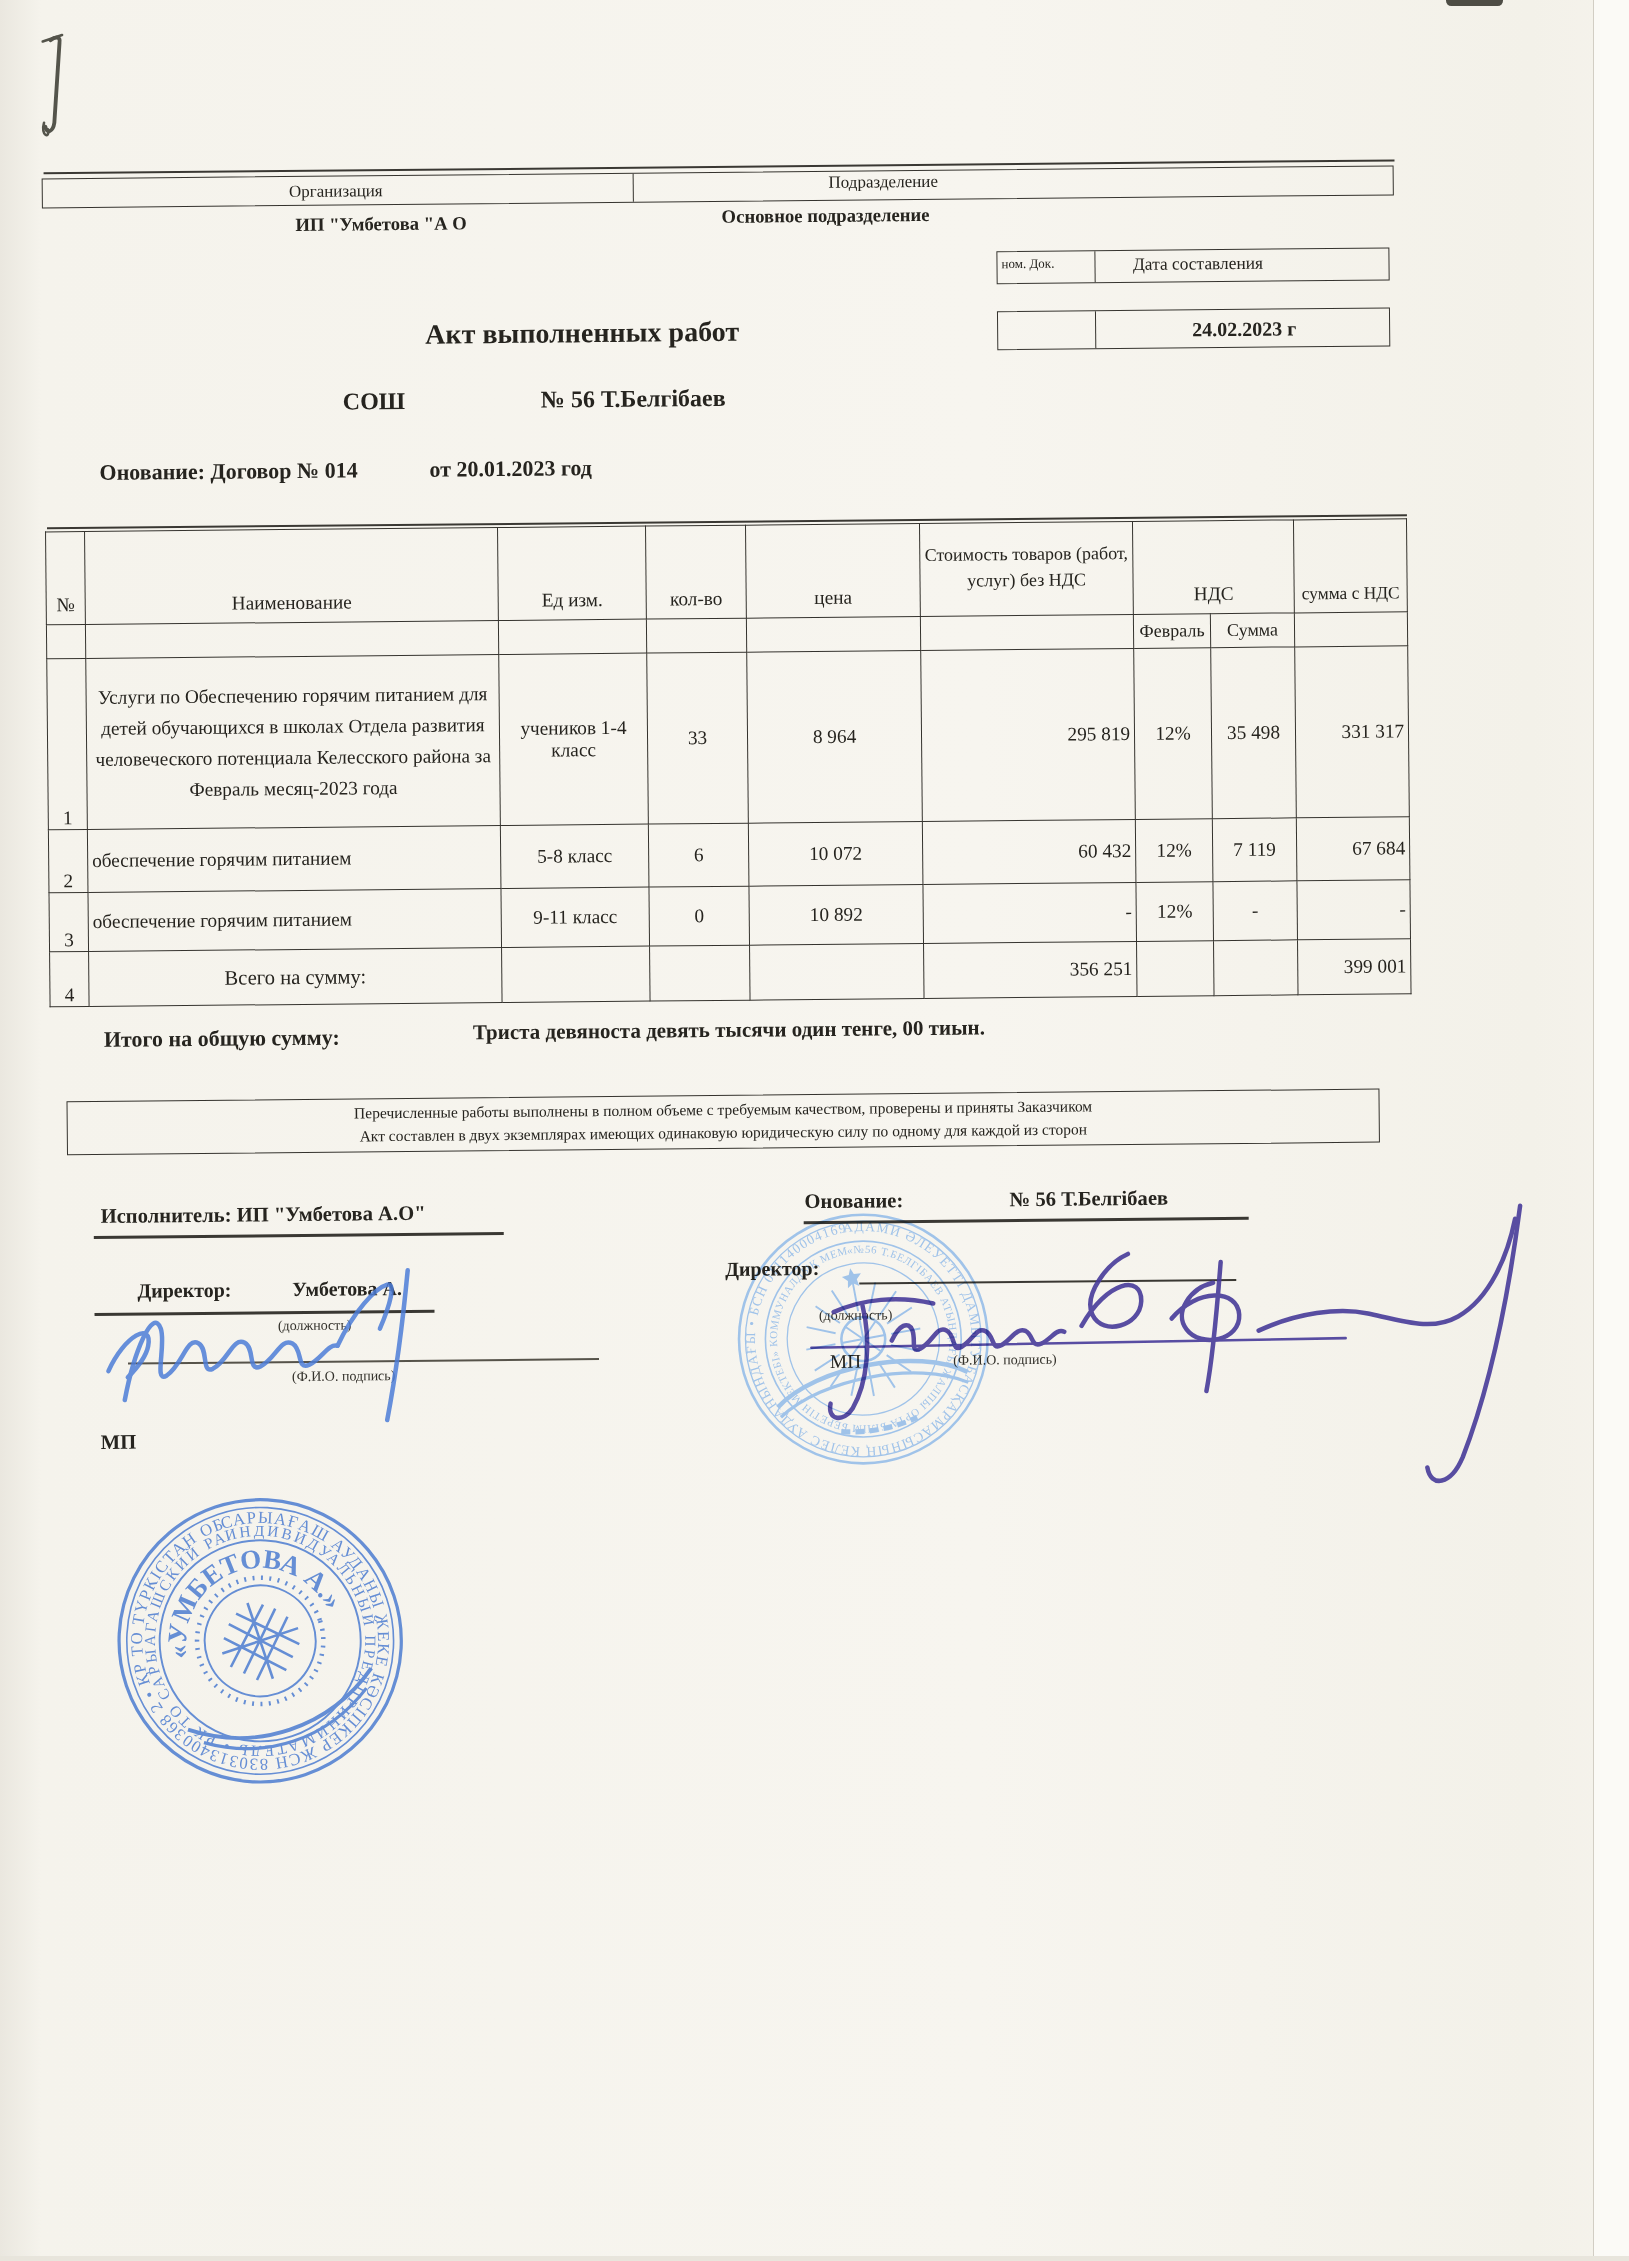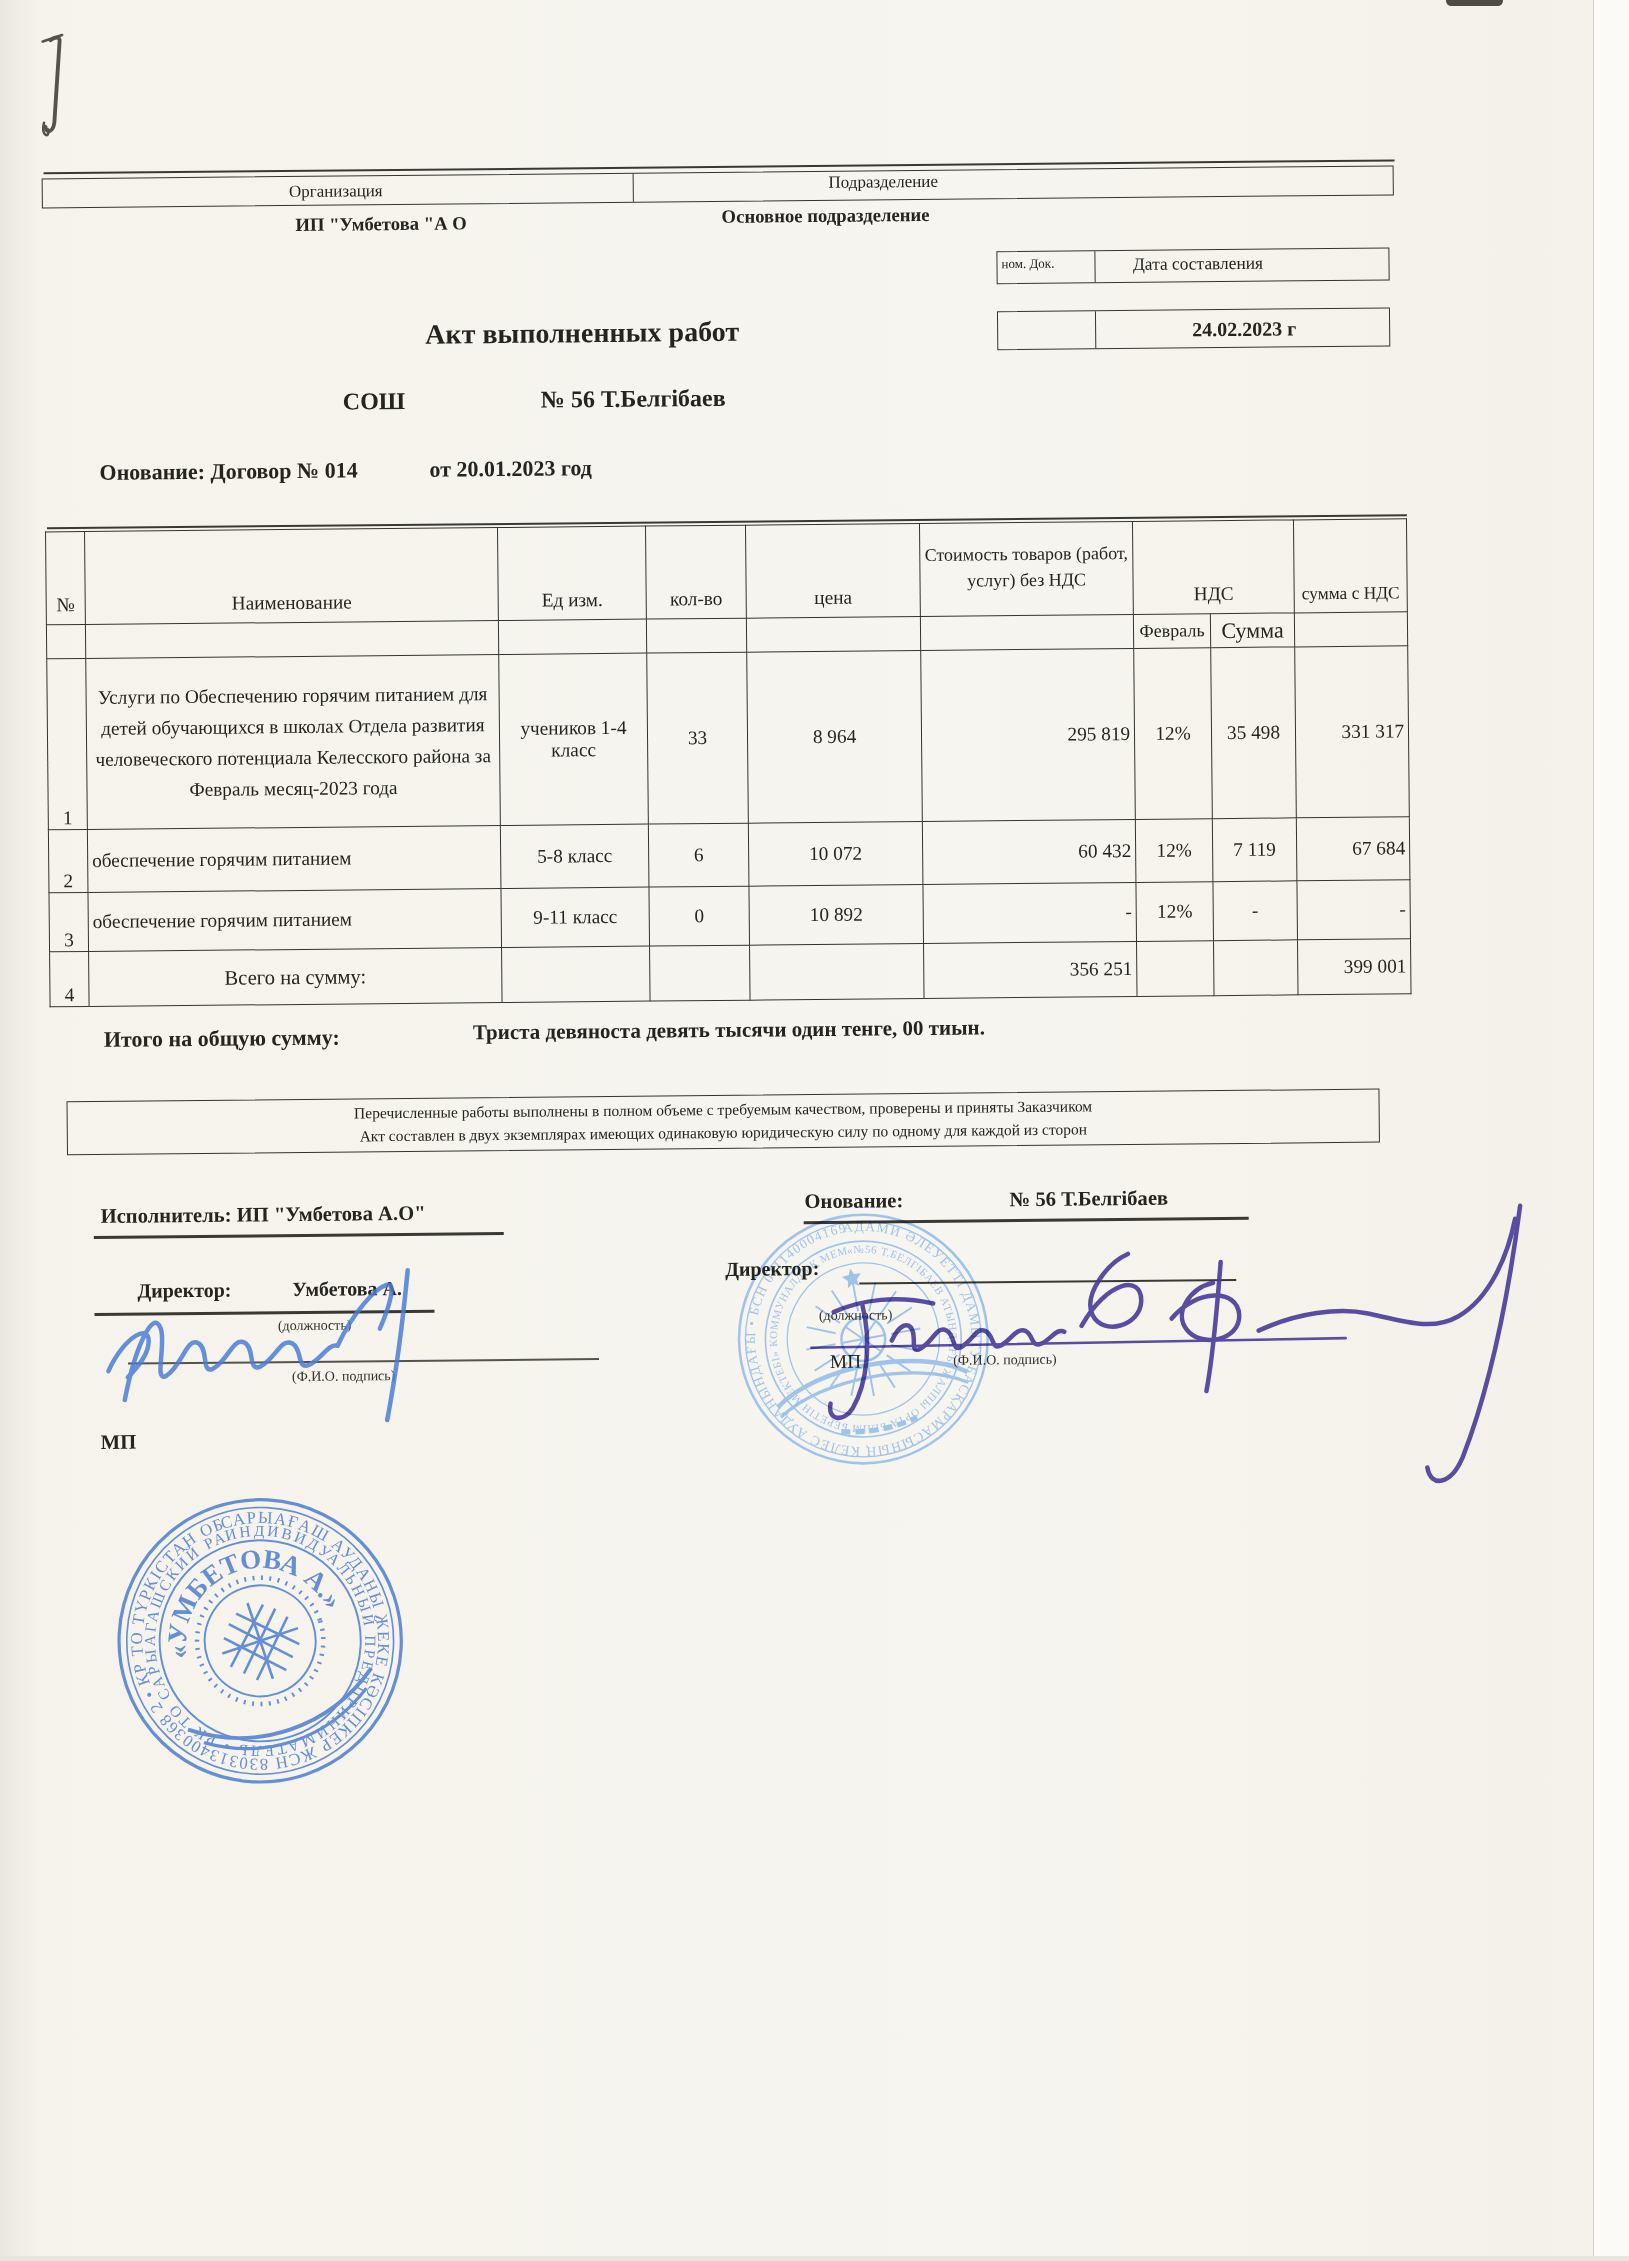--- a/index.html
+++ b/index.html
@@ -97,21 +97,21 @@
         <th class="ctr" style="font-size:17.4px;white-space:nowrap;">сумма с НДС</th>
       </tr>
       <tr style="height:34px;">
         <td></td>
         <td></td>
         <td></td>
         <td></td>
         <td></td>
         <td></td>
         <td class="cc" style="font-size:18px;">Февраль</td>
-        <td class="cc" style="font-size:22px;">Сумма</td>
+        <td class="cc" style="font-size:18px;">Сумма</td>
         <td></td>
       </tr>
       <tr style="height:171px;">
         <td class="num-cell">1</td>
         <td class="name1">Услуги по Обеспечению  горячим питанием для детей обучающихся в школах Отдела развития человеческого потенциала Келесского района за Февраль месяц-2023 года</td>
         <td class="cc" style="padding:0 11.6px;">учеников 1-4 класс</td>
         <td class="cc">33</td>
         <td class="cc">8 964</td>
         <td class="rr">295 819</td>
         <td class="cc">12%</td>

